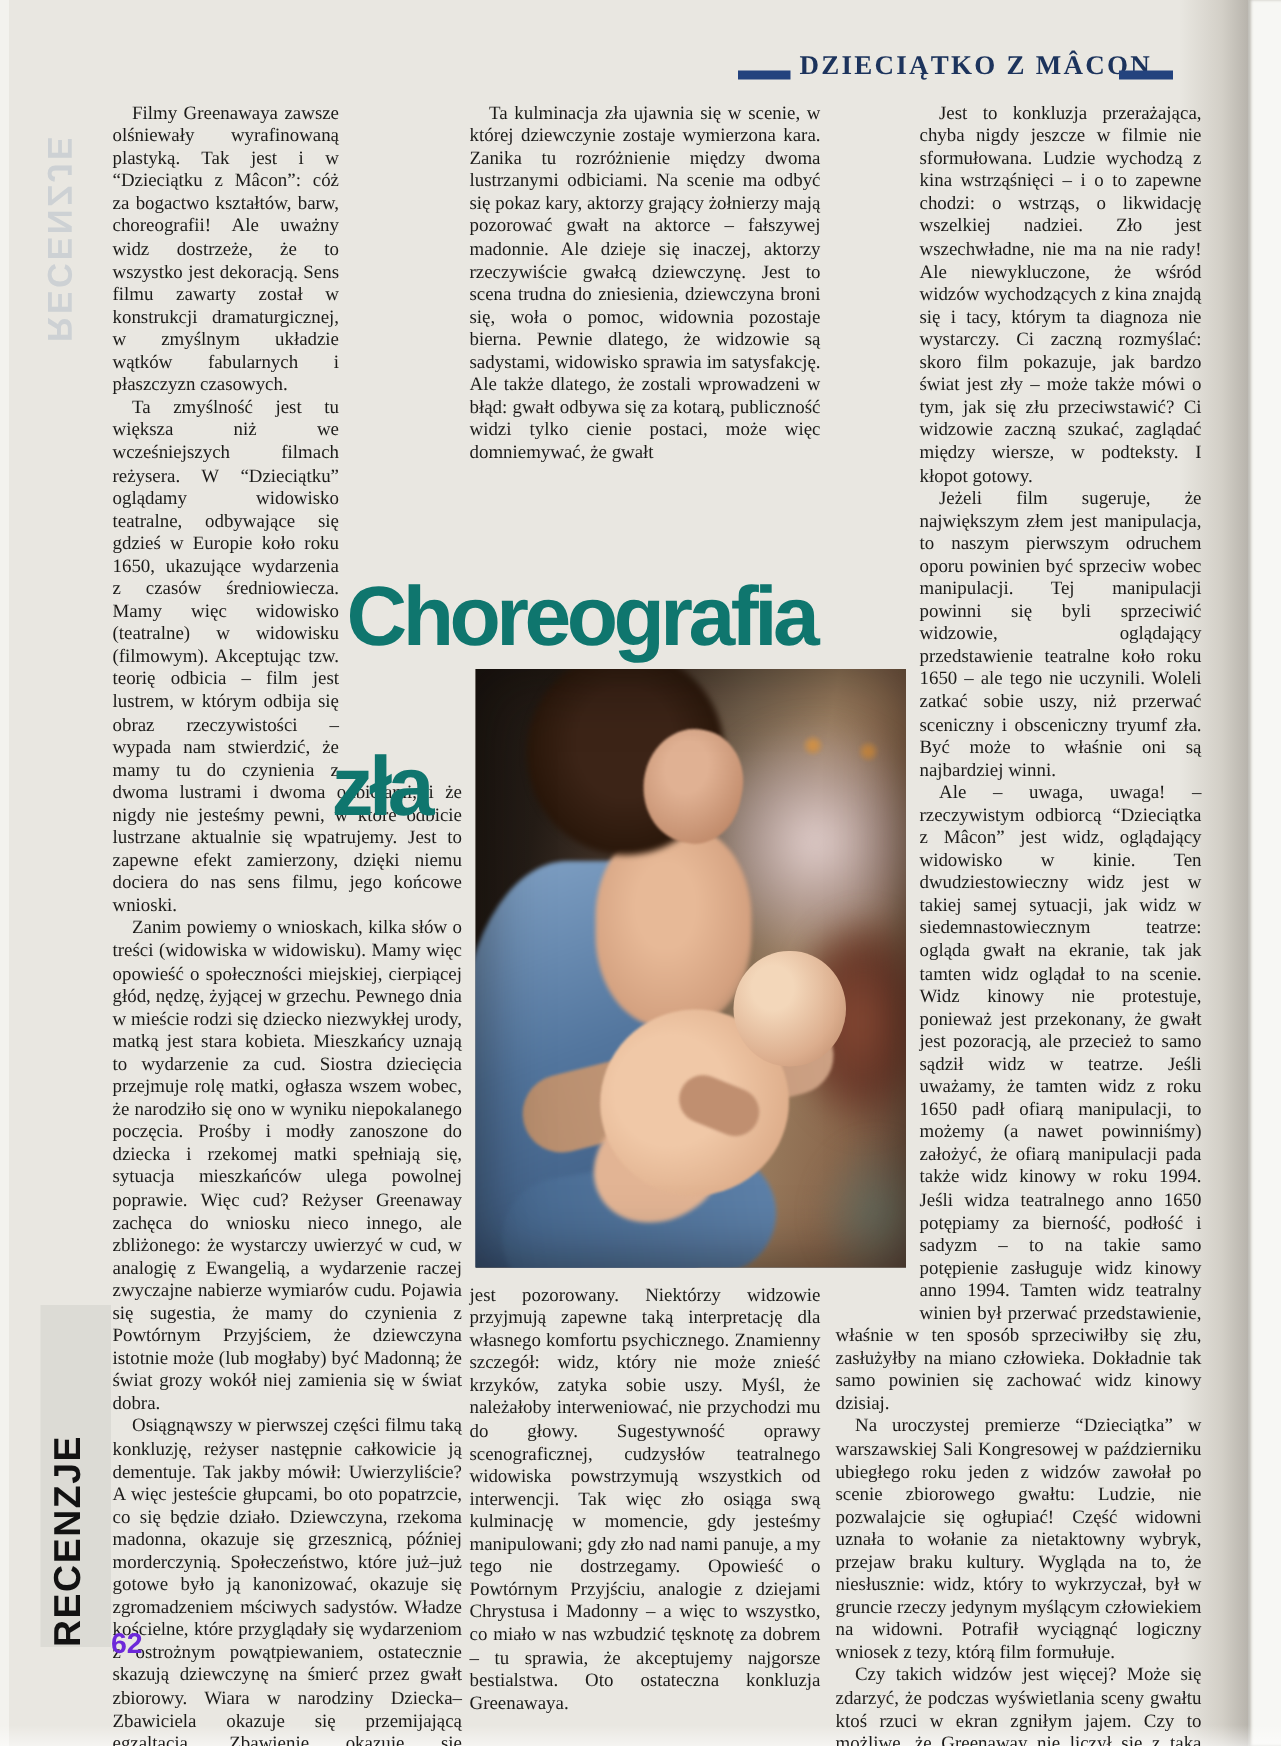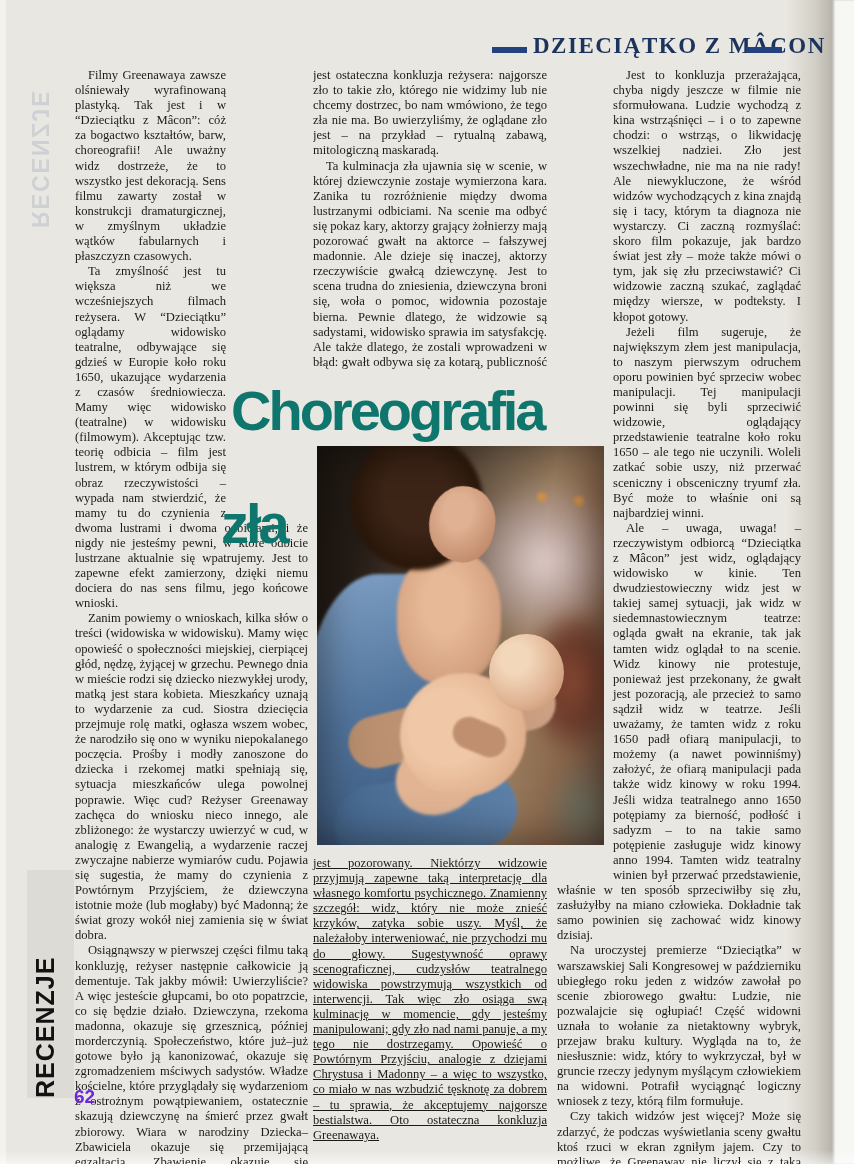--- a/index.html
+++ b/index.html
@@ -16,39 +16,39 @@
     box-shadow:inset 2px 0 2px rgba(90,84,70,.35);}
   #edge-left{position:absolute; left:0; top:0; width:6px; height:100%; background:#f3f2ee;}
   #edge-bottom{position:absolute; left:0; bottom:0; width:100%; height:14px;
     background:linear-gradient(to top, rgba(255,255,255,.55), rgba(255,255,255,0));}
 
   
   .hdr-dash{position:absolute; height:6px; background:#24437e; top:47px;}
   #hdr-dash-l{left:492px; width:35px;}
   #hdr-dash-r{left:746px; width:36px;}
   #hdr-title{position:absolute; left:533px; top:33px; width:210px; text-align:left;
-    font-size:23px; font-weight:bold; letter-spacing:1.5px; color:#1c335c; white-space:nowrap;}
+    font-size:18px; font-weight:bold; letter-spacing:1.5px; color:#1c335c; white-space:nowrap;}
 
   
   #ghost-label{position:absolute; left:26px; top:68px; height:160px;
     writing-mode:vertical-rl; text-orientation:mixed;
     transform:scaleX(-1) rotate(180deg);
     font-family:"Liberation Sans", sans-serif; font-weight:bold; font-size:23px;
     letter-spacing:2px; color:#b7c0ca; opacity:.55;}
   #section-band{position:absolute; left:27px; top:870px; width:47px; height:228px; background:#dcdbd5;}
   #section-label{position:absolute; left:31px; top:938px; height:160px;
     writing-mode:vertical-rl; transform:rotate(180deg);
     font-family:"Liberation Sans", sans-serif; font-weight:bold; font-size:25px;
     letter-spacing:1px; color:#121212;}
 
   
   .col{position:absolute; font-size:12.6px; line-height:15.1px; text-align:justify; hyphens:auto;}
   #col1{left:75px; top:68px; width:233px;}
   #col2top{left:313px; top:68px; width:234px; height:302px; overflow:hidden;}
-  #col2bottom{left:313px; top:856px; width:234px;text-decoration:underline;}
+  #col2bottom{left:313px; top:856px; width:234px;}
   #col3{left:557px; top:68px; width:244px;}
   .notch-r{float:right; width:82px; height:126px; margin-top:322px;}
   .notch-l{float:left; width:56px; height:440px; margin-top:374px;}
   .col p{margin:0; text-indent:13px;}
   .col p.noindent{text-indent:0;}
   .it{}
 
   
   .big-title{position:absolute; font-family:"Liberation Sans", sans-serif; font-weight:bold;
     color:#0f766e; letter-spacing:-3px; line-height:1;}
@@ -119,21 +119,20 @@
     <div>
         <p><span>Filmy Greenawaya zawsze olśniewały wyrafinowaną plastyką. Tak jest i w “Dzieciątku z Mâcon”: cóż za bogactwo kształtów, barw, choreografii! Ale uważny widz dostrzeże, że to wszystko jest dekoracją. Sens filmu zawarty został w konstrukcji dramaturgicznej, w zmyślnym układzie wątków fabularnych i płaszczyzn czasowych.</span></p>
         <p><span>Ta zmyślność jest tu większa niż we wcześniejszych filmach reżysera. W “Dzieciątku” oglądamy widowisko teatralne, odbywające się gdzieś w Europie koło roku 1650, ukazujące wydarzenia z czasów średniowiecza. Mamy więc widowisko (teatralne) w widowisku (filmowym). Akceptując tzw. teorię odbicia – film jest lustrem, w którym odbija się obraz rzeczywistości – wypada nam stwierdzić, że mamy tu do czynienia z dwoma lustrami i dwoma odbiciami, i że nigdy nie jesteśmy pewni, w które odbicie lustrzane aktualnie się wpatrujemy. Jest to zapewne efekt zamierzony, dzięki niemu dociera do nas sens filmu, jego końcowe wnioski.</span></p>
         <p><span>Zanim powiemy o wnioskach, kilka słów o treści (widowiska w widowisku). Mamy więc opowieść o społeczności miejskiej, cierpiącej głód, nędzę, żyjącej w grzechu. Pewnego dnia w mieście rodzi się dziecko niezwykłej urody, matką jest stara kobieta. Mieszkańcy uznają to wydarzenie za cud. Siostra dziecięcia przejmuje rolę matki, ogłasza wszem wobec, że narodziło się ono w wyniku niepokalanego poczęcia. Prośby i modły zanoszone do dziecka i rzekomej matki spełniają się, sytuacja mieszkańców ulega powolnej poprawie. Więc cud? Reżyser Greenaway zachęca do wniosku nieco innego, ale zbliżonego: że wystarczy uwierzyć w cud, w analogię z Ewangelią, a wydarzenie raczej zwyczajne nabierze wymiarów cudu. Pojawia się sugestia, że mamy do czynienia z Powtórnym Przyjściem, że dziewczyna istotnie może (lub mogłaby) być Madonną; że świat grozy wokół niej zamienia się w świat dobra.</span></p>
         <p><span>Osiągnąwszy w pierwszej części filmu taką konkluzję, reżyser następnie całkowicie ją dementuje. Tak jakby mówił: </span><span class="it">Uwierzyliście? A więc jesteście głupcami, bo oto popatrzcie, co się będzie działo.</span><span> Dziewczyna, rzekoma madonna, okazuje się grzesznicą, później morderczynią. Społeczeństwo, które już–już gotowe było ją kanonizować, okazuje się zgromadzeniem mściwych sadystów. Władze kościelne, które przyglądały się wydarzeniom z ostrożnym powątpiewaniem, ostatecznie skazują dziewczynę na śmierć przez gwałt zbiorowy. Wiara w narodziny Dziecka–Zbawiciela okazuje się przemijającą egzaltacją. Zbawienie okazuje się niemożliwe, ponieważ ludzie mają w sobie gigantyczne skłonności do zła. Nie było więc Powtórnego Przyjścia i – to w podtekście – nie było także Pierwszego.</span></p>
       </div>
   </div>
 
   <div id="col2top" class="col">
     <div>
-        <p class="noindent"><span>jest ostateczna konkluzja reżysera: najgorsze zło to takie zło, którego nie widzimy lub nie chcemy dostrzec, bo nam wmówiono, że tego zła nie ma. Bo uwierzyliśmy, że oglądane zło jest – na przykład – rytualną zabawą, mitologiczną maskaradą.</span></p>
         <p><span>Ta kulminacja zła ujawnia się w scenie, w której dziewczynie zostaje wymierzona kara. Zanika tu rozróżnienie między dwoma lustrzanymi odbiciami. Na scenie ma odbyć się pokaz kary, aktorzy grający żołnierzy mają pozorować gwałt na aktorce – fałszywej madonnie. Ale dzieje się inaczej, aktorzy rzeczywiście gwałcą dziewczynę. Jest to scena trudna do zniesienia, dziewczyna broni się, woła o pomoc, widownia pozostaje bierna. Pewnie dlatego, że widzowie są sadystami, widowisko sprawia im satysfakcję. Ale także dlatego, że zostali wprowadzeni w błąd: gwałt odbywa się za kotarą, publiczność widzi tylko cienie postaci, może więc domniemywać, że gwałt</span></p>
       </div>
   </div>
 
   <div class="big-title" id="title-line1">Choreografia</div>
   <div class="big-title" id="title-line2">zła</div>
 
   <div id="photo">
     <div class="ph-bg"></div>
     <div class="ph-blob-pink"></div>

